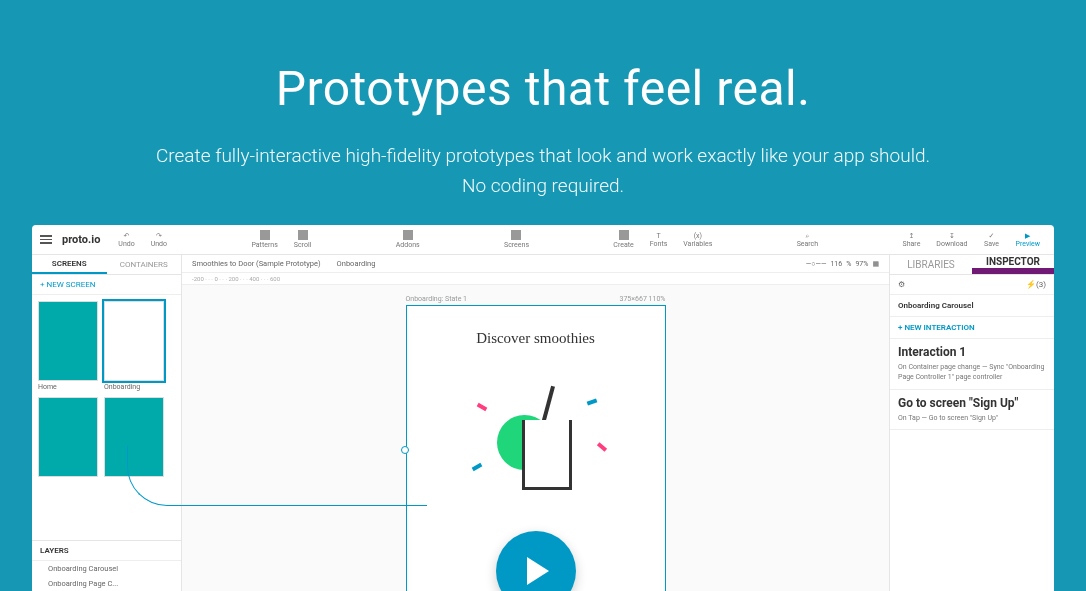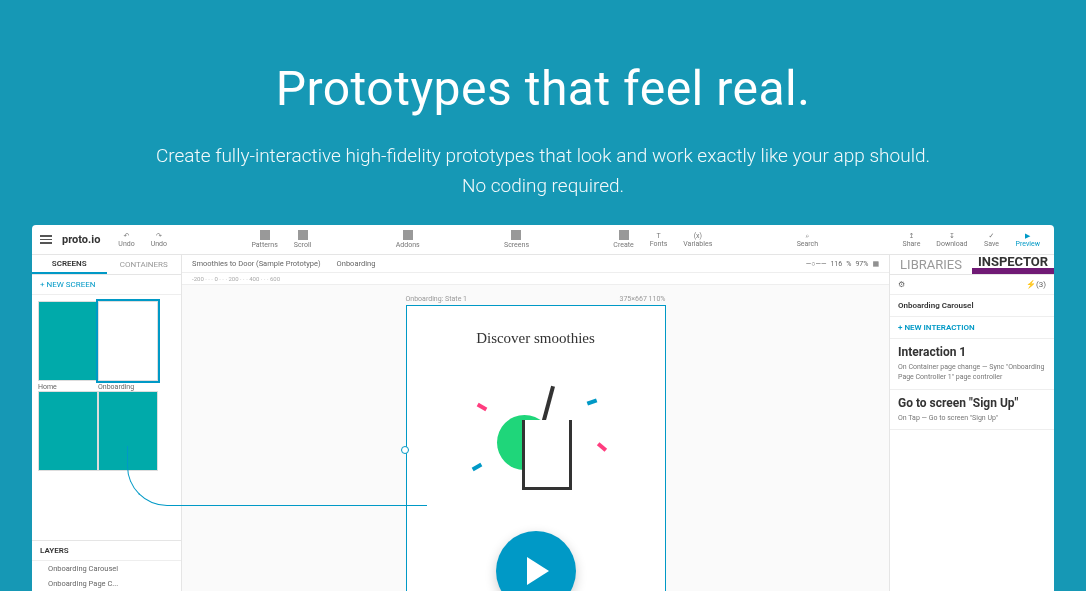--- a/index.html
+++ b/index.html
@@ -12,21 +12,21 @@
 .logo{font-weight:700;font-size:11px;color:#333;margin-right:8px}
 .tbtn{display:flex;flex-direction:column;align-items:center;justify-content:center;padding:2px 6px;font-size:7px;color:#777;min-width:28px;cursor:pointer}
 .tbtn .ic{width:10px;height:10px;background:#999;margin-bottom:1px}
 .spacer{flex:1}
 .main{display:flex;flex:1;overflow:hidden}
 .lpanel{width:150px;border-right:1px solid #e5e5e5;display:flex;flex-direction:column}
 .tabs{display:flex;border-bottom:1px solid #e5e5e5;height:20px}
 .tab{flex:1;display:flex;align-items:center;justify-content:center;font-size:8px;color:#999;cursor:pointer}
 .tab.active{color:#333;border-bottom:2px solid #0099c6;font-weight:600}
 .newbtn{color:#0099c6;font-size:8px;padding:5px 8px;font-weight:400;border-bottom:1px solid #eee}
-.thumbs{display:flex;flex-wrap:wrap;padding:6px;}
+.thumbs{display:flex;flex-wrap:wrap;padding:6px;gap:6px}
 .thumb{width:60px}
 .thimg{width:60px;height:80px;background:#0aa;border:1px solid #ddd;margin-bottom:2px}
 .thimg.sel{outline:2px solid #0099c6}
 .thimg.white{background:#fff}
 .thlbl{font-size:7px;color:#666;text-align:left}
 .layers{border-top:1px solid #e5e5e5;margin-top:auto}
 .lhdr{font-size:8px;font-weight:600;padding:5px 8px;border-bottom:1px solid #eee;color:#333}
 .lrow{font-size:7.5px;padding:3px 8px 3px 16px;color:#666;white-space:nowrap;overflow:hidden;text-overflow:ellipsis}
 .canvas{flex:1;position:relative;background:#fafafa}
 .crumb{height:18px;background:#fff;border-bottom:1px solid #eee;display:flex;align-items:center;padding:0 10px;font-size:7.5px;color:#666;gap:16px}
@@ -44,21 +44,21 @@
 .conf.c1{left:70px;top:40px;transform:rotate(30deg)}
 .conf.c2{left:180px;top:35px;background:#0099c6;transform:rotate(-20deg)}
 .conf.c3{left:190px;top:80px;transform:rotate(40deg)}
 .conf.c4{left:65px;top:100px;background:#0099c6;transform:rotate(-30deg)}
 .playbtn{position:absolute;left:50%;bottom:-20px;transform:translateX(-50%);width:80px;height:80px;background:#0099c6;border-radius:50%;display:flex;align-items:center;justify-content:center;cursor:pointer;box-shadow:0 4px 12px rgba(0,0,0,.2)}
 .playbtn::after{content:"";border-left:22px solid #fff;border-top:14px solid transparent;border-bottom:14px solid transparent;margin-left:5px}
 .link{position:absolute;left:-280px;top:140px;width:300px;height:60px;border:1.5px solid #0099c6;border-right:none;border-top:none;border-radius:0 0 0 40px}
 .node{position:absolute;width:8px;height:8px;background:#fff;border:1.5px solid #0099c6;border-radius:50%}
 .rpanel{width:165px;border-left:1px solid #e5e5e5;background:#fff}
 .rtabs{display:flex;height:20px;border-bottom:1px solid #e5e5e5}
-.rtab{flex:1;display:flex;align-items:center;justify-content:center;font-size:13px;color:#999;cursor:pointer}
+.rtab{flex:1;display:flex;align-items:center;justify-content:center;font-size:10px;color:#999;cursor:pointer}
 .rtab.active{color:#333;font-weight:700;border-bottom:6px solid #701a75}
 .subrow{display:flex;height:20px;border-bottom:1px solid #eee;align-items:center;padding:0 8px;font-size:8px;color:#666;justify-content:space-between}
 .rlbl{font-size:8px;font-weight:600;padding:6px 8px;color:#333;border-bottom:1px solid #eee}
 .rnew{color:#0099c6;font-size:8px;padding:6px 8px;font-weight:600;border-bottom:1px solid #eee}
 .rsec{padding:6px 8px;border-bottom:1px solid #eee}
 .rsect{font-size:12px;font-weight:700;color:#333;margin-bottom:4px}
 .rline{font-size:7px;color:#777;line-height:1.4}
 .ham{display:flex;flex-direction:column;gap:2px;margin-right:6px;cursor:pointer}
 .ham span{display:block;width:12px;height:1.5px;background:#555}
 </style>

